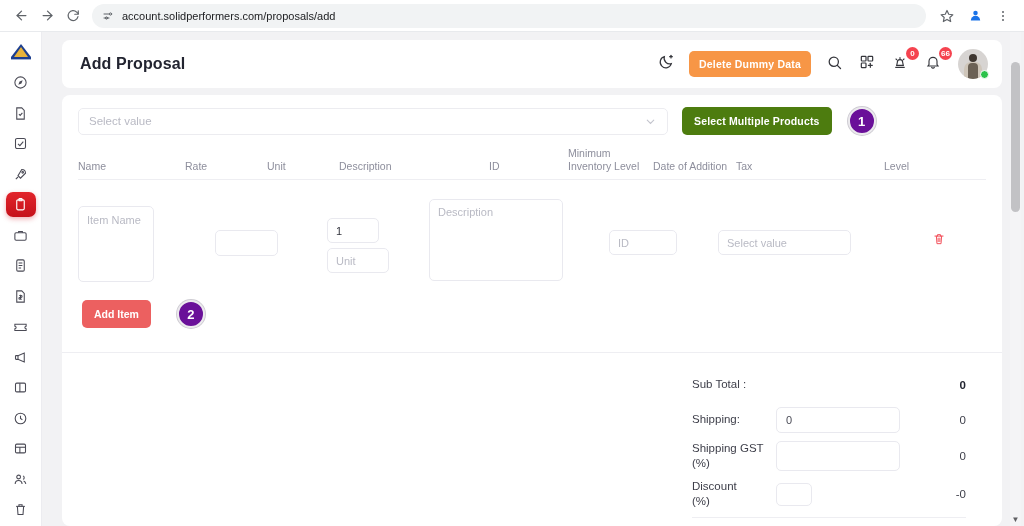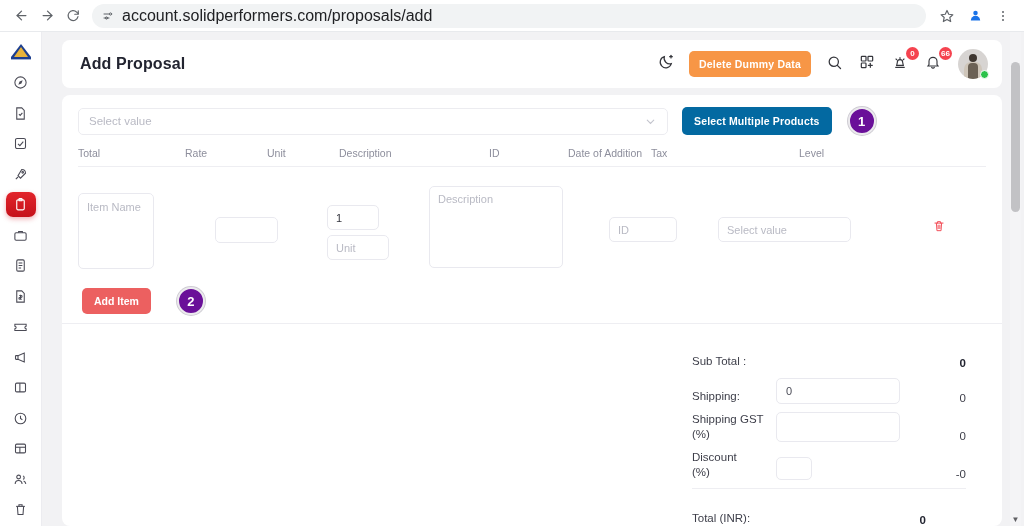--- a/index.html
+++ b/index.html
@@ -34,21 +34,21 @@
     background: #f1f3f4;
     border-radius: 13px;
     display: flex;
     align-items: center;
     margin: 0 8px 0 6px;
     padding: 0 10px;
     min-width: 0;
   }
   #omnibox .site-icon { margin-right: 8px; display:flex; color:#5f6368; }
   #omnibox .url {
-    font-size: 16px;
+    font-size: 11px;
     color: #202124;
     white-space: nowrap;
     overflow: hidden;
     text-overflow: ellipsis;
   }
   .chrome-right { display: flex; align-items: center; gap: 2px; }
 
   
   #app {
     position: relative;
@@ -208,21 +208,21 @@
     padding: 0 10px;
     background: #fff;
   }
   #product-select .ph {
     font-size: 11.5px;
     color: #b9bac4;
   }
   #product-select .chev { margin-left: auto; color: #c3c4cd; display:flex; }
   #select-products-btn {
     margin-left: 14px;
-    background: #0369a1;
+    background: #4d7c0f;
     color: #ffffff;
     border: none;
     border-radius: 5px;
     font-size: 10.5px;
     font-weight: bold;
     padding: 8px 12px;
     letter-spacing: .15px;
     font-family: "Liberation Sans", sans-serif;
   }
   .step-badge {
@@ -301,22 +301,21 @@
   .row-pad-desc { padding-top: 7px; }
   .trash-btn {
     padding-top: 40px;
     color: #f2505a;
     display: flex;
     margin-left: 36px;
   }
 
   .add-row {
     display: flex;
-    align-items: center;
-    padding: 14px 0 8px 4px;
+    padding: 14px 0 24px 4px;
     border-bottom: 1px solid #eeeef2;
     margin-right: -16px;
     margin-left: -16px;
     padding-left: 20px;
   }
   #add-item-btn {
     background: #ec6060;
     color: #fff;
     border: none;
     border-radius: 5px;
@@ -331,21 +330,21 @@
   #totals {
     margin-left: auto;
     width: 274px;
     margin-top: 18px;
     margin-right: 20px;
     font-size: 11.5px;
     color: #3d3e49;
   }
   .tot-line {
     display: flex;
-    align-items: flex-end;
+    align-items: center;
     min-height: 27px;
     margin-bottom: 8px;
   }
   .tot-label { flex: 0 0 84px; line-height: 1.3; color: #3d3e49; }
   .tot-field { flex: 1 1 auto; display: flex; }
   .tot-val {
     flex: 0 0 34px;
     text-align: right;
     font-size: 11.5px;
   }
@@ -691,25 +690,29 @@
                 <polyline points="6 9.5 12 15.5 18 9.5"></polyline>
               </svg>
           </span>
         </div>
         <button id="select-products-btn">Select Multiple Products</button>
         <div class="step-badge" id="badge-1">1</div>
       </div>
 
       <div id="item-table">
         <div class="thead">
-          <div class="th c-name">Total</div>
+          <div class="th c-name">Name</div>
           <div class="th c-rate">Rate</div>
           <div class="th c-unit">Unit</div>
           <div class="th c-desc">Description</div>
           <div class="th c-id">ID</div>
+          <div class="th c-min">
+            <div>Minimum</div>
+            <div>Inventory Level</div>
+          </div>
           <div class="th c-date">Date of Addition</div>
           <div class="th c-tax">Tax</div>
           <div class="th c-amt">Level</div>
         </div>
 
         <div class="trow">
           <div class="c-name row-pad-name">
             <textarea class="inp ta-name" placeholder="Item Name" style=""></textarea>
           </div>
           <div class="c-rate row-pad-inp">

